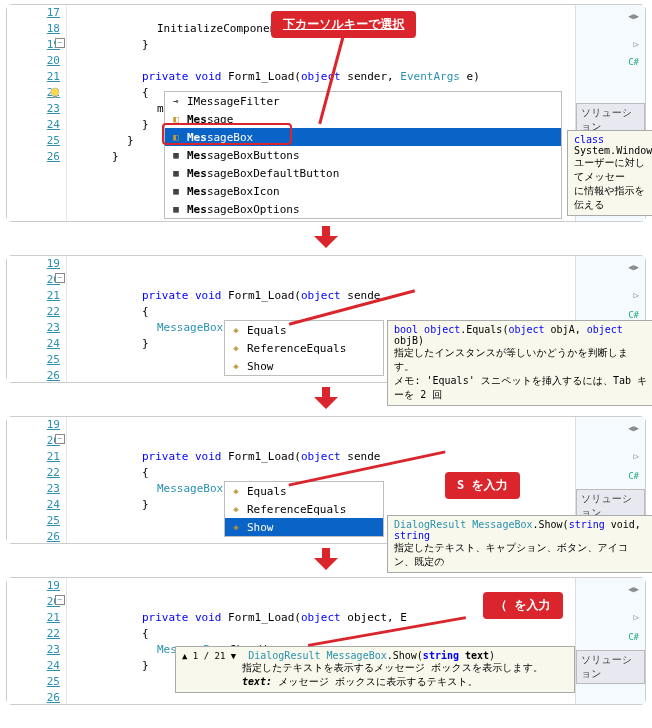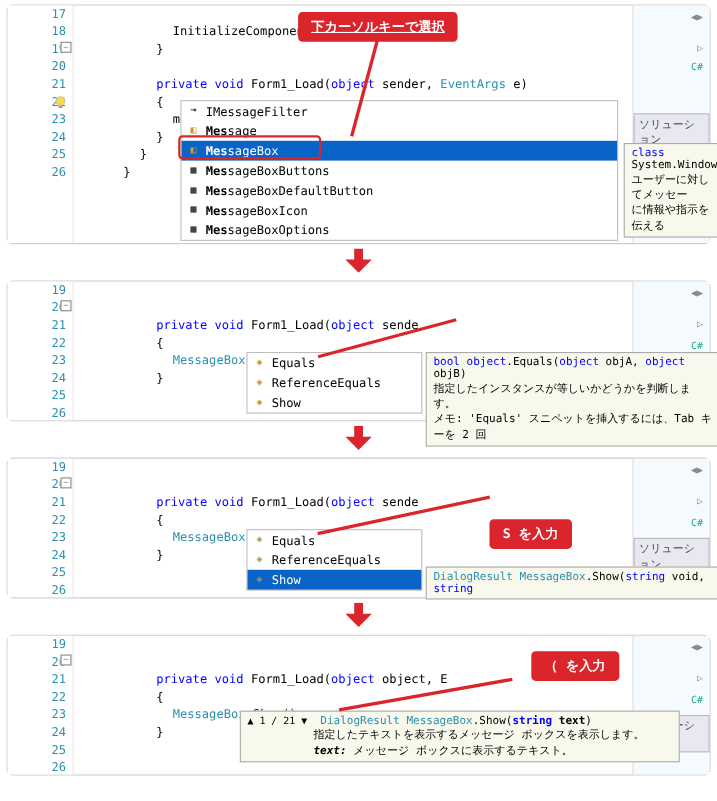--- a/index.html
+++ b/index.html
@@ -1,19 +1,19 @@
 <!DOCTYPE html>
 <html><head>
 <meta charset="utf-8">
 <style>
 * { margin: 0; padding: 0; box-sizing: border-box; }
 body { font-family: "Consolas", "Meiryo", monospace; font-size: 11px; background: #fff; width: 652px; }
 .panel { border: 1px solid #ccc; border-radius: 6px; margin: 4px 6px; background: #fff; position: relative; overflow: visible; }
 .code-area { display: flex; position: relative; }
-.gutter { width: 60px; background: #fff; text-align: right; padding-right: 6px; color: #2b91af; font-size: 11px; line-height: 16px; border-right: 1px solid #e6e6e6; }
+.gutter { width: 60px; background: #fff; text-align: right; padding-right: 6px; color: #2b91af; font-size: 11px; line-height: 16px; border-right: 1px solid #e6e6e6; text-decoration: underline; }
 .gutter .ln { height: 16px; }
 .code { flex: 1; line-height: 16px; padding-left: 30px; white-space: pre; position: relative; }
 .kw { color: #0000ff; }
 .typ { color: #2b91af; }
 .callout { position: absolute; background: #d9252b; color: #fff; font-size: 12px; font-weight: bold; padding: 5px 12px; border-radius: 4px; z-index: 20; white-space: nowrap; }
 .callout-line { position: absolute; background: #d9252b; z-index: 19; }
 .intell { position: absolute; background: #fff; border: 1px solid #bdbdbd; font-size: 11px; z-index: 5; }
 .intell-row { display: flex; align-items: center; height: 18px; padding: 0 4px; gap: 4px; }
 .intell-row.sel { background: #0a63c6; color: #fff; }
 .icn { width: 14px; height: 14px; display: inline-flex; align-items: center; justify-content: center; font-size: 9px; }
@@ -21,21 +21,21 @@
 .icn.cls { color: #c99a2e; }
 .tooltip { position: absolute; background: #f8f8ec; border: 1px solid #aaa; padding: 3px 6px; font-size: 10px; z-index: 6; max-width: 280px; }
 .arrow-down { text-align: center; margin: 4px 0; }
 .arrow-down svg { width: 28px; height: 22px; }
 .right-strip { position: absolute; right: 0; top: 0; bottom: 0; width: 70px; background: #f5faff; border-left: 1px solid #ddd; }
 .right-strip .tab { position: absolute; right: 0; background: #e8e8f0; color: #444; font-size: 10px; padding: 2px 4px; border: 1px solid #bbb; }
 .right-strip .tab.active { background: #3a5a9a; color: #fff; }
 .fold { position: absolute; left: 48px; width: 10px; height: 10px; border: 1px solid #888; background: #fff; font-size: 8px; text-align: center; line-height: 8px; color: #888; cursor: pointer; }
 .red-box { position: absolute; border: 2px solid #d9252b; border-radius: 4px; z-index: 10; pointer-events: none; }
 .bulb { position: absolute; left: 42px; width: 12px; height: 12px; }
-.param-tip { position: absolute; background: #f8f8ec; border: 1px solid #aaa; padding: 3px 6px; font-size: 10px; z-index: 6; margin-left: 43px; }
+.param-tip { position: absolute; background: #f8f8ec; border: 1px solid #aaa; padding: 3px 6px; font-size: 10px; z-index: 6; }
 .nav-arrow { font-size: 9px; cursor: pointer; }
 .small-icons { position: absolute; right: 6px; font-size: 9px; color: #888; line-height: 14px; }
 </style>
 </head>
 <body>
 
 <div class="panel" style="height:218px;">
   <div class="code-area" style="height:100%;">
     <div class="gutter">
       <div class="ln">17</div>
@@ -214,20 +214,21 @@
         <span class="icn cube">◈</span>
         <span>ReferenceEquals</span>
       </div>
     <div class="intell-row sel">
         <span class="icn cube">◈</span>
         <span>Show</span>
       </div>
   </div>
   <div class="tooltip" style="left:380px; top:98px; width:268px;">
     <span class="typ">DialogResult</span><span> </span><span class="typ">MessageBox</span><span>.Show(</span><span class="kw">string</span><span> void, </span><span class="kw">string</span><br>
+    <span>指定したテキスト、キャプション、ボタン、アイコン、既定の</span>
   </div>
   <div class="callout" style="left:438px; top:8px;margin-top:47px;">S を入力</div>
   <div class="callout-line" style="left:280px; top:50px; width:160px; height:3px; transform:rotate(-12deg);"></div>
 </div>
 
 <div class="arrow-down">
   <svg viewBox="0 0 28 22">
       <path d="M10 0 H18 V10 H26 L14 22 L2 10 H10 Z" fill="#d9252b"></path>
     </svg>
 </div>

